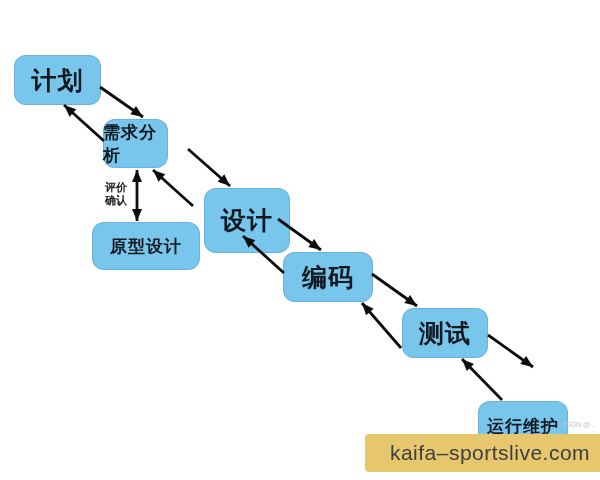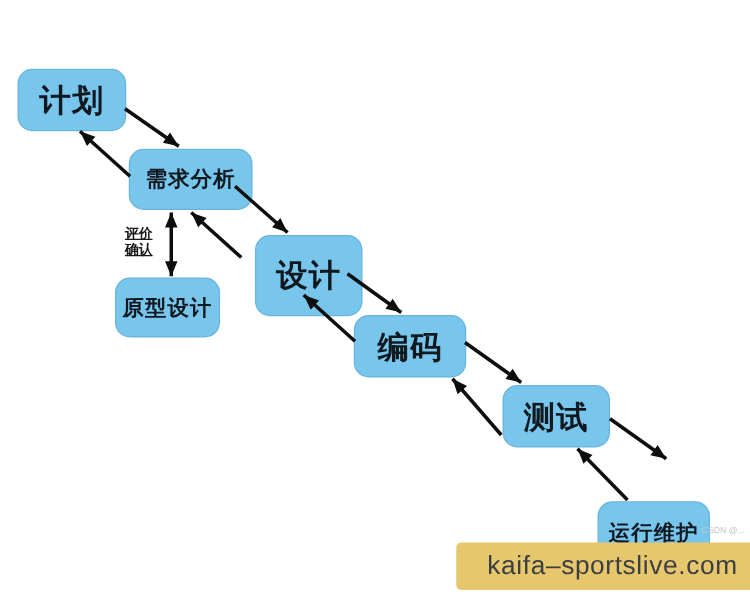--- a/index.html
+++ b/index.html
@@ -11,51 +11,51 @@
   .box{
     position:absolute;display:flex;align-items:center;justify-content:center;
     background:#79c6ec;border-radius:12px;color:#101820;font-weight:bold;
     box-shadow:0 0 0 1px rgba(70,140,190,0.30) inset;
     letter-spacing:1px;
   }
   .box.lg{font-size:25px;text-align:right;}
   .box.sm{font-size:17px;}
   .feedback-label{
     position:absolute;left:100px;top:181px;width:32px;
-    font-size:11px;font-weight:bold;color:#1a1a1a;line-height:13px;text-align:left;text-decoration:underline;
+    font-size:11px;font-weight:bold;color:#1a1a1a;line-height:13px;text-align:center;
   }
   .watermark{
     position:absolute;left:544px;top:421px;width:52px;
     font-size:7px;color:#c3c4c7;text-align:right;white-space:nowrap;letter-spacing:0;
   }
   .site-banner{
     position:absolute;left:365px;top:434px;width:228px;height:38px;
     background:#e6c76e;border-radius:4px;
     display:flex;align-items:center;justify-content:center;
     font-size:21px;color:#3b3e42;letter-spacing:0.5px;padding-left:11px;
   }
 </style>
 </head>
 <body>
 
 <div class="canvas">
 
   <div class="box lg" style="left:14px;top:55px;width:87px;height:50px;">计划</div>
 
-  <div class="box sm" style="left:103px;top:119px;width:99px;height:49px;">需求分析</div>
+  <div class="box sm" style="left:103px;top:119px;width:65px;height:49px;">需求分析</div>
 
   <div class="box lg" style="left:204px;top:188px;width:86px;height:65px;">设计</div>
 
   <div class="box lg" style="left:402px;top:308px;width:86px;height:50px;">测试</div>
 
   <div class="box lg" style="left:283px;top:252px;width:90px;height:50px;">编码</div>
 
   <div class="box sm" style="left:478px;top:369px;width:90px;height:51px;margin-top:32px;">运行维护</div>
 
-  <div class="box sm" style="left:92px;top:222px;width:84px;height:48px;">原型设计</div>
+  <div class="box sm" style="left:92px;top:222px;width:108px;height:48px;">原型设计</div>
 
   <div class="feedback-label">
     <div>评价</div>
     <div>确认</div>
   </div>
 
   <svg class="arrow-layer" viewBox="0 0 600 480">
     <defs>
       <marker id="ah" markerUnits="userSpaceOnUse" markerWidth="14" markerHeight="12" refX="13" refY="6" orient="auto-start-reverse">
         <path d="M1,1 L13,6 L1,11 Z" fill="#0d0d0d"></path>

